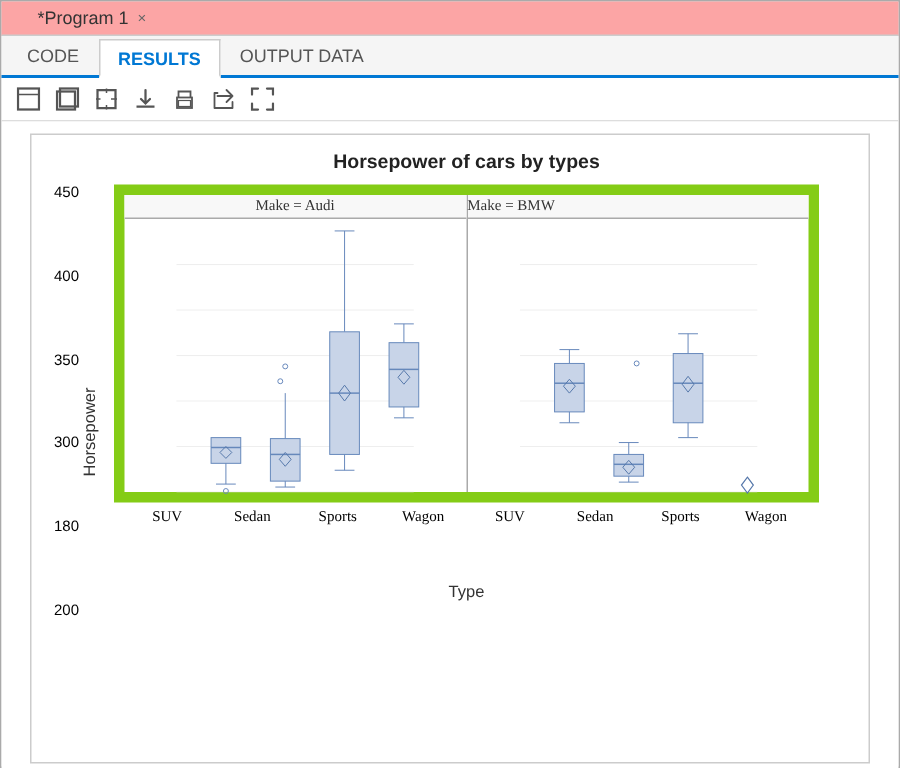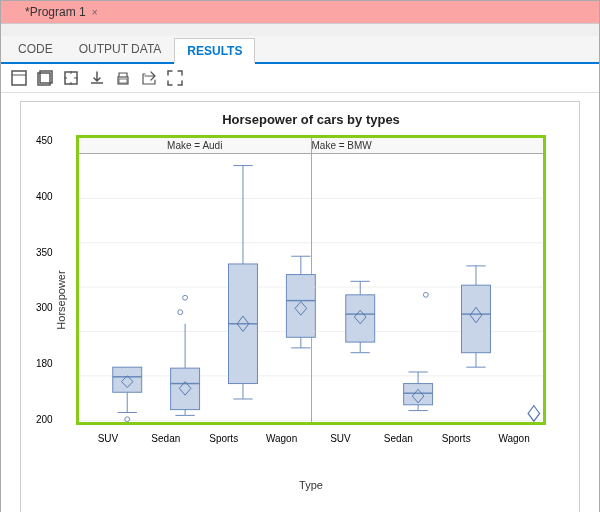--- a/index.html
+++ b/index.html
@@ -4,21 +4,21 @@
   <style>
     * { box-sizing: border-box; margin: 0; padding: 0; }
     body { font-family: Arial, sans-serif; font-size: 12px; background: #f0f0f0; width: 600px; height: 512px; overflow: hidden; }
 
     .window { width: 600px; height: 512px; background: #f0f0f0; border: 1px solid #aaa; display: flex; flex-direction: column; }
 
     .title-bar { background: #fca5a5; border-bottom: 1px solid #ccc; padding: 4px 24px; display: flex; align-items: center; gap: 6px; height: 24px; }
     .title-bar-text { font-size: 12px; color: #333; }
     .close-tab { font-size: 10px; color: #666; cursor: pointer; }
 
-    .tab-bar { background: #f5f5f5; border-bottom: 2px solid #0078d4; display: flex; align-items: flex-end; padding: 0 4px; height: 30px; margin-top: 12px; }
+    .tab-bar { background: #f5f5f5; border-bottom: 2px solid #0078d4; display: flex; align-items: flex-end; padding: 0 4px; height: 30px; }
     .tab { padding: 4px 12px; font-size: 12px; cursor: pointer; border: 1px solid transparent; color: #555; height: 26px; display: flex; align-items: center; }
     .tab.active { background: white; border: 1px solid #ccc; border-bottom: 2px solid white; color: #0078d4; font-weight: bold; margin-bottom: -2px; }
 
     .toolbar { background: white; border-bottom: 1px solid #ddd; padding: 4px 8px; display: flex; align-items: center; gap: 6px; height: 32px; }
     .toolbar-icon { width: 20px; height: 20px; display: flex; align-items: center; justify-content: center; cursor: pointer; color: #555; font-size: 14px; }
 
     .content { background: white; flex: 1; display: flex; align-items: center; justify-content: center; padding: 8px; }
 
     .chart-container { width: 560px; height: 420px; border: 1px solid #ccc; background: white; position: relative; padding: 10px 33px 50px 55px; }
 
@@ -30,22 +30,22 @@
 <body>
 
 <div class="window">
   <div class="title-bar">
     <span class="title-bar-text">*Program 1</span>
     <span class="close-tab">×</span>
   </div>
 
   <div class="tab-bar">
     <div class="tab">CODE</div>
+    <div class="tab active">RESULTS</div>
     <div class="tab">OUTPUT DATA</div>
-    <div class="tab active">RESULTS</div>
   </div>
 
   <div class="toolbar">
     <div class="toolbar-icon">
       <svg width="16" height="16" viewBox="0 0 16 16">
           <rect x="1" y="1" width="14" height="14" fill="none" stroke="#555" stroke-width="1.5"></rect>
           <line x1="1" y1="5" x2="15" y2="5" stroke="#555" stroke-width="1"></line>
         </svg>
     </div>
     <div class="toolbar-icon">
@@ -95,21 +95,21 @@
 
         <div style="position:absolute; left:-40px; top:0; height:290px; display:flex; flex-direction:column-reverse; justify-content:space-between;">
           <span style="font-size:10px;">200</span>
           <span style="font-size:10px;">180</span>
           <span style="font-size:10px;">300</span>
           <span style="font-size:10px;">350</span>
           <span style="font-size:10px;">400</span>
           <span style="font-size:10px;">450</span>
         </div>
 
-        <div style="display:flex; width:100%; height:290px; border:3px solid #84cc16;">
+        <div style="display:flex; width:100%; height:212px; border:7px solid #84cc16;font-family:Liberation Serif, serif;">
 
           <div style="flex:1; border-right:1px solid #aaa; position:relative;">
             <div style="text-align:center; font-size:10px; color:#333; border-bottom:1px solid #aaa; padding:2px 0; background:#f8f8f8;">Make = Audi</div>
             <svg width="100%" height="calc(100% - 20px)" viewBox="0 0 240 270" style="overflow:visible; position:absolute; top:20px;">
 
               <line x1="0" y1="270" x2="240" y2="270" stroke="#ddd" stroke-width="0.5"></line>
               <line x1="0" y1="224" x2="240" y2="224" stroke="#ddd" stroke-width="0.5"></line>
               <line x1="0" y1="178" x2="240" y2="178" stroke="#ddd" stroke-width="0.5"></line>
               <line x1="0" y1="132" x2="240" y2="132" stroke="#ddd" stroke-width="0.5"></line>
               <line x1="0" y1="86" x2="240" y2="86" stroke="#ddd" stroke-width="0.5"></line>

